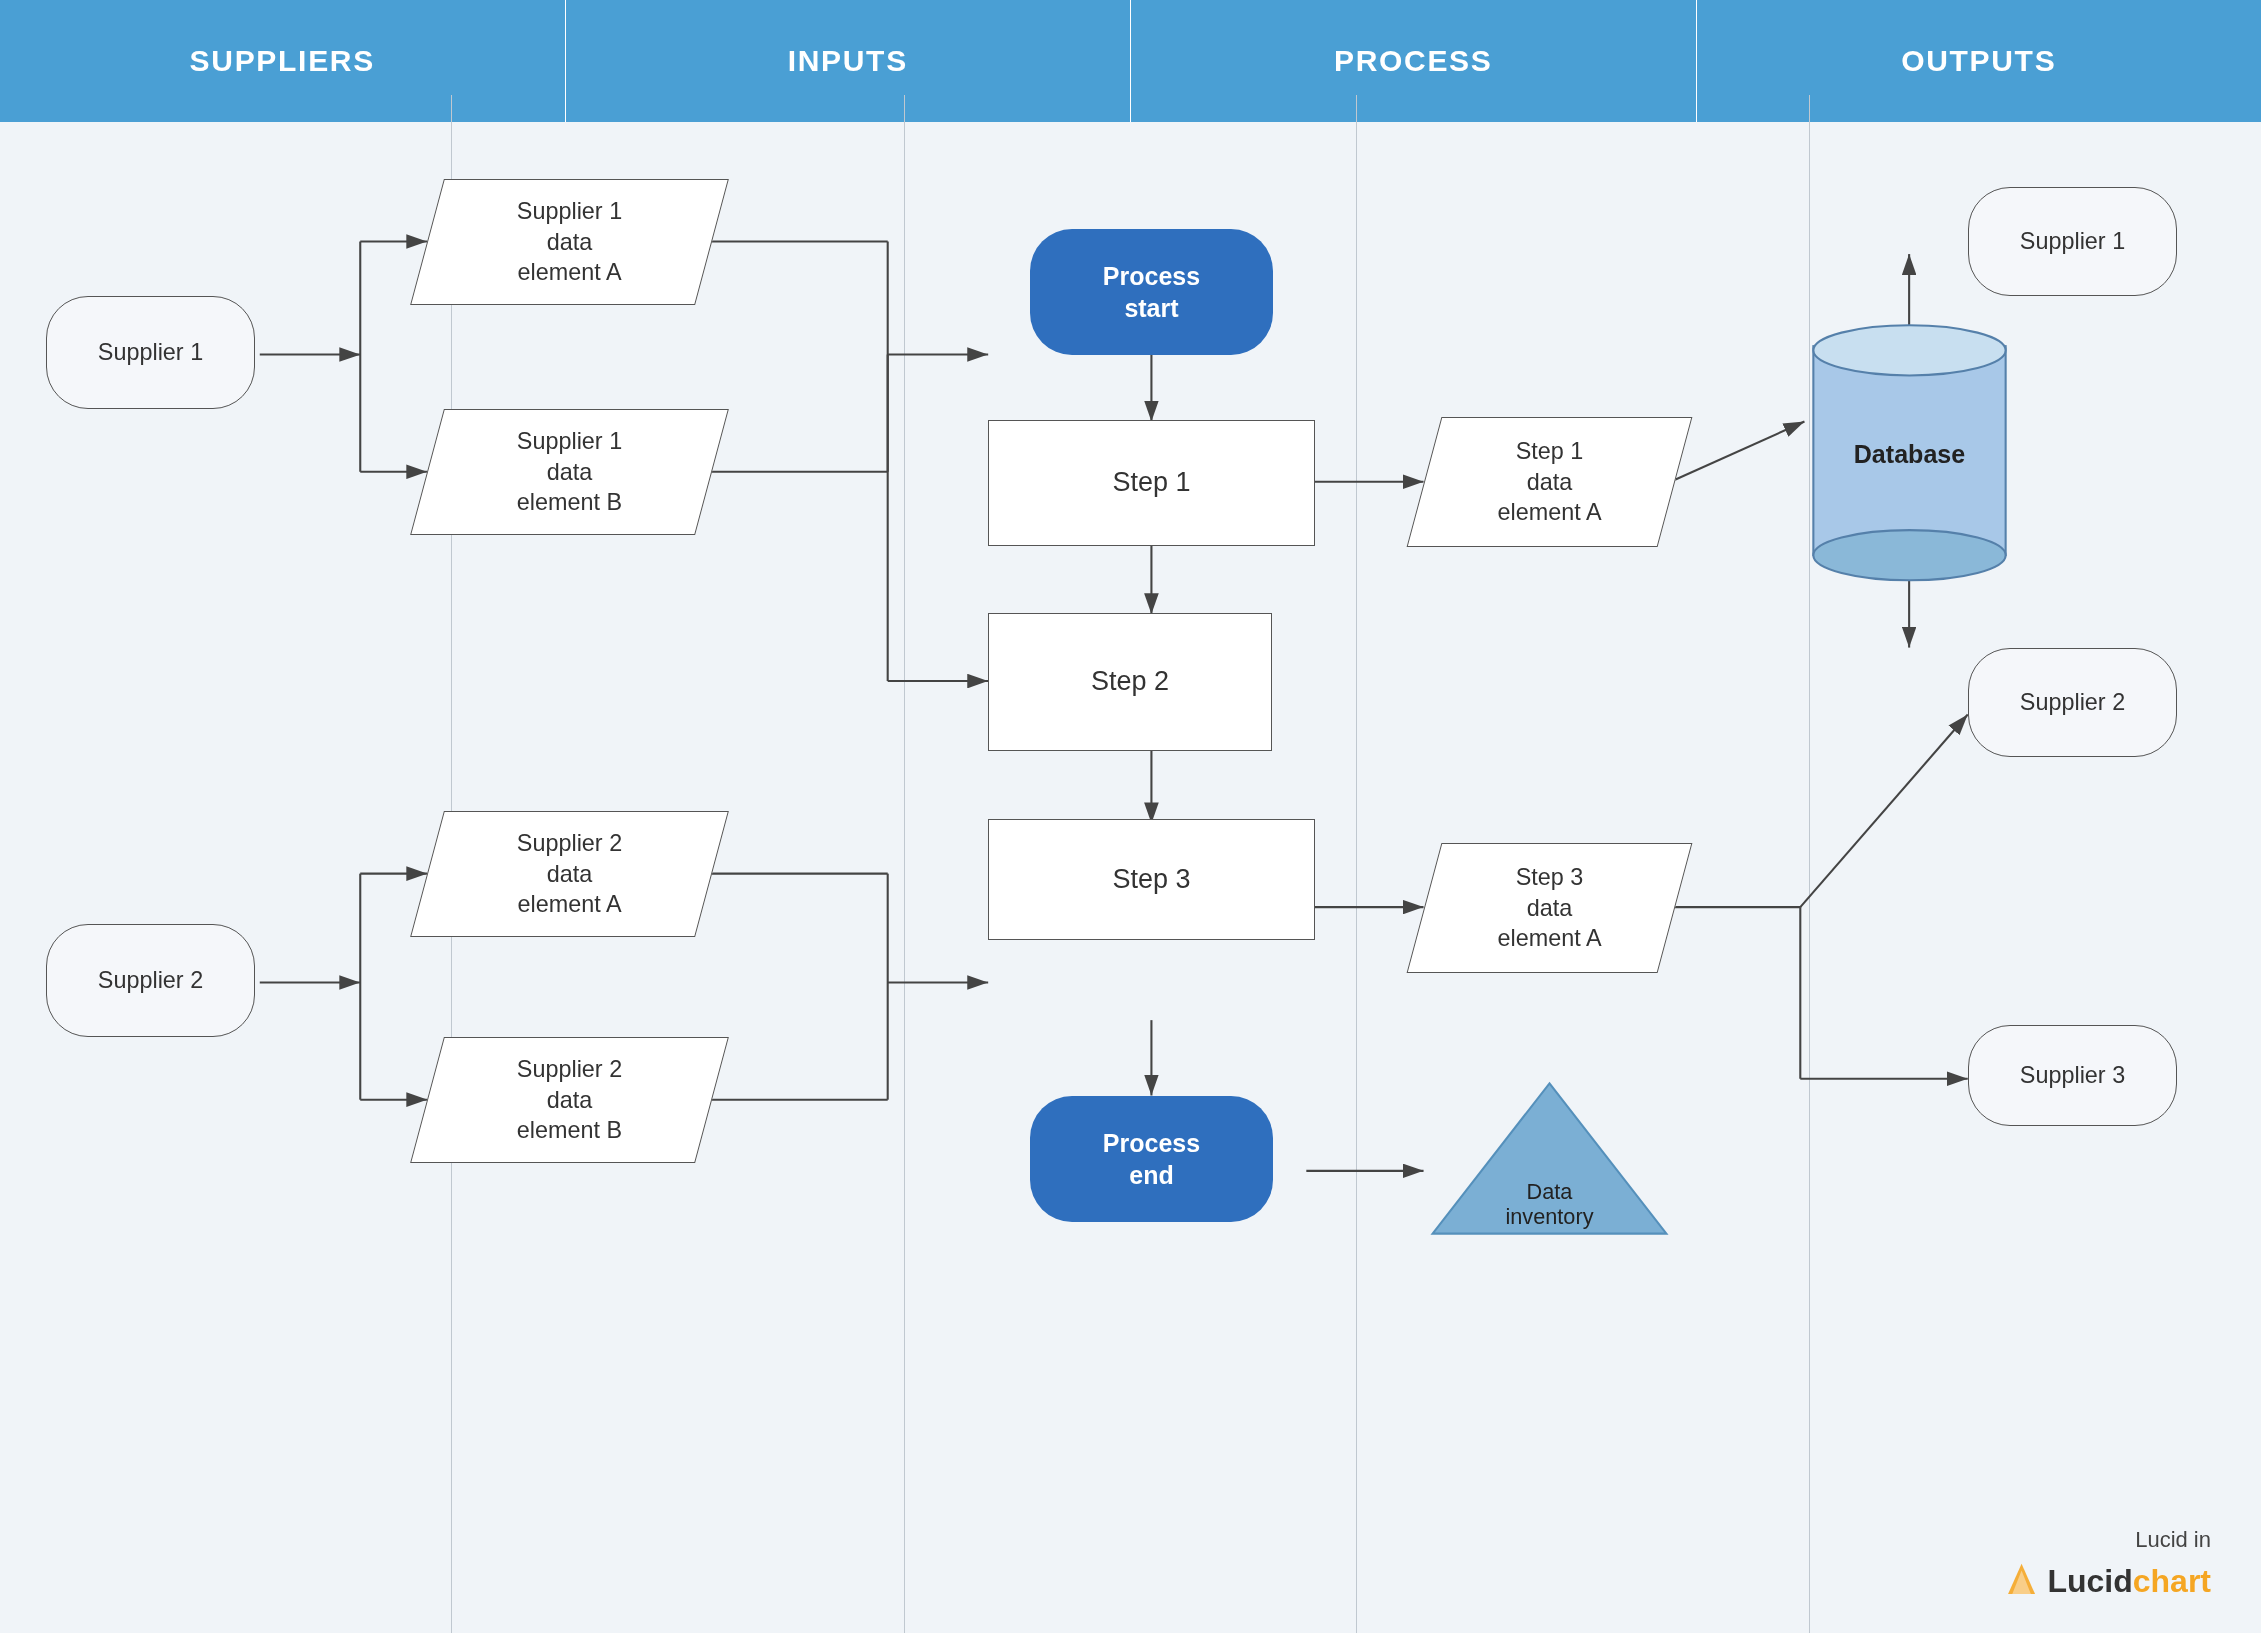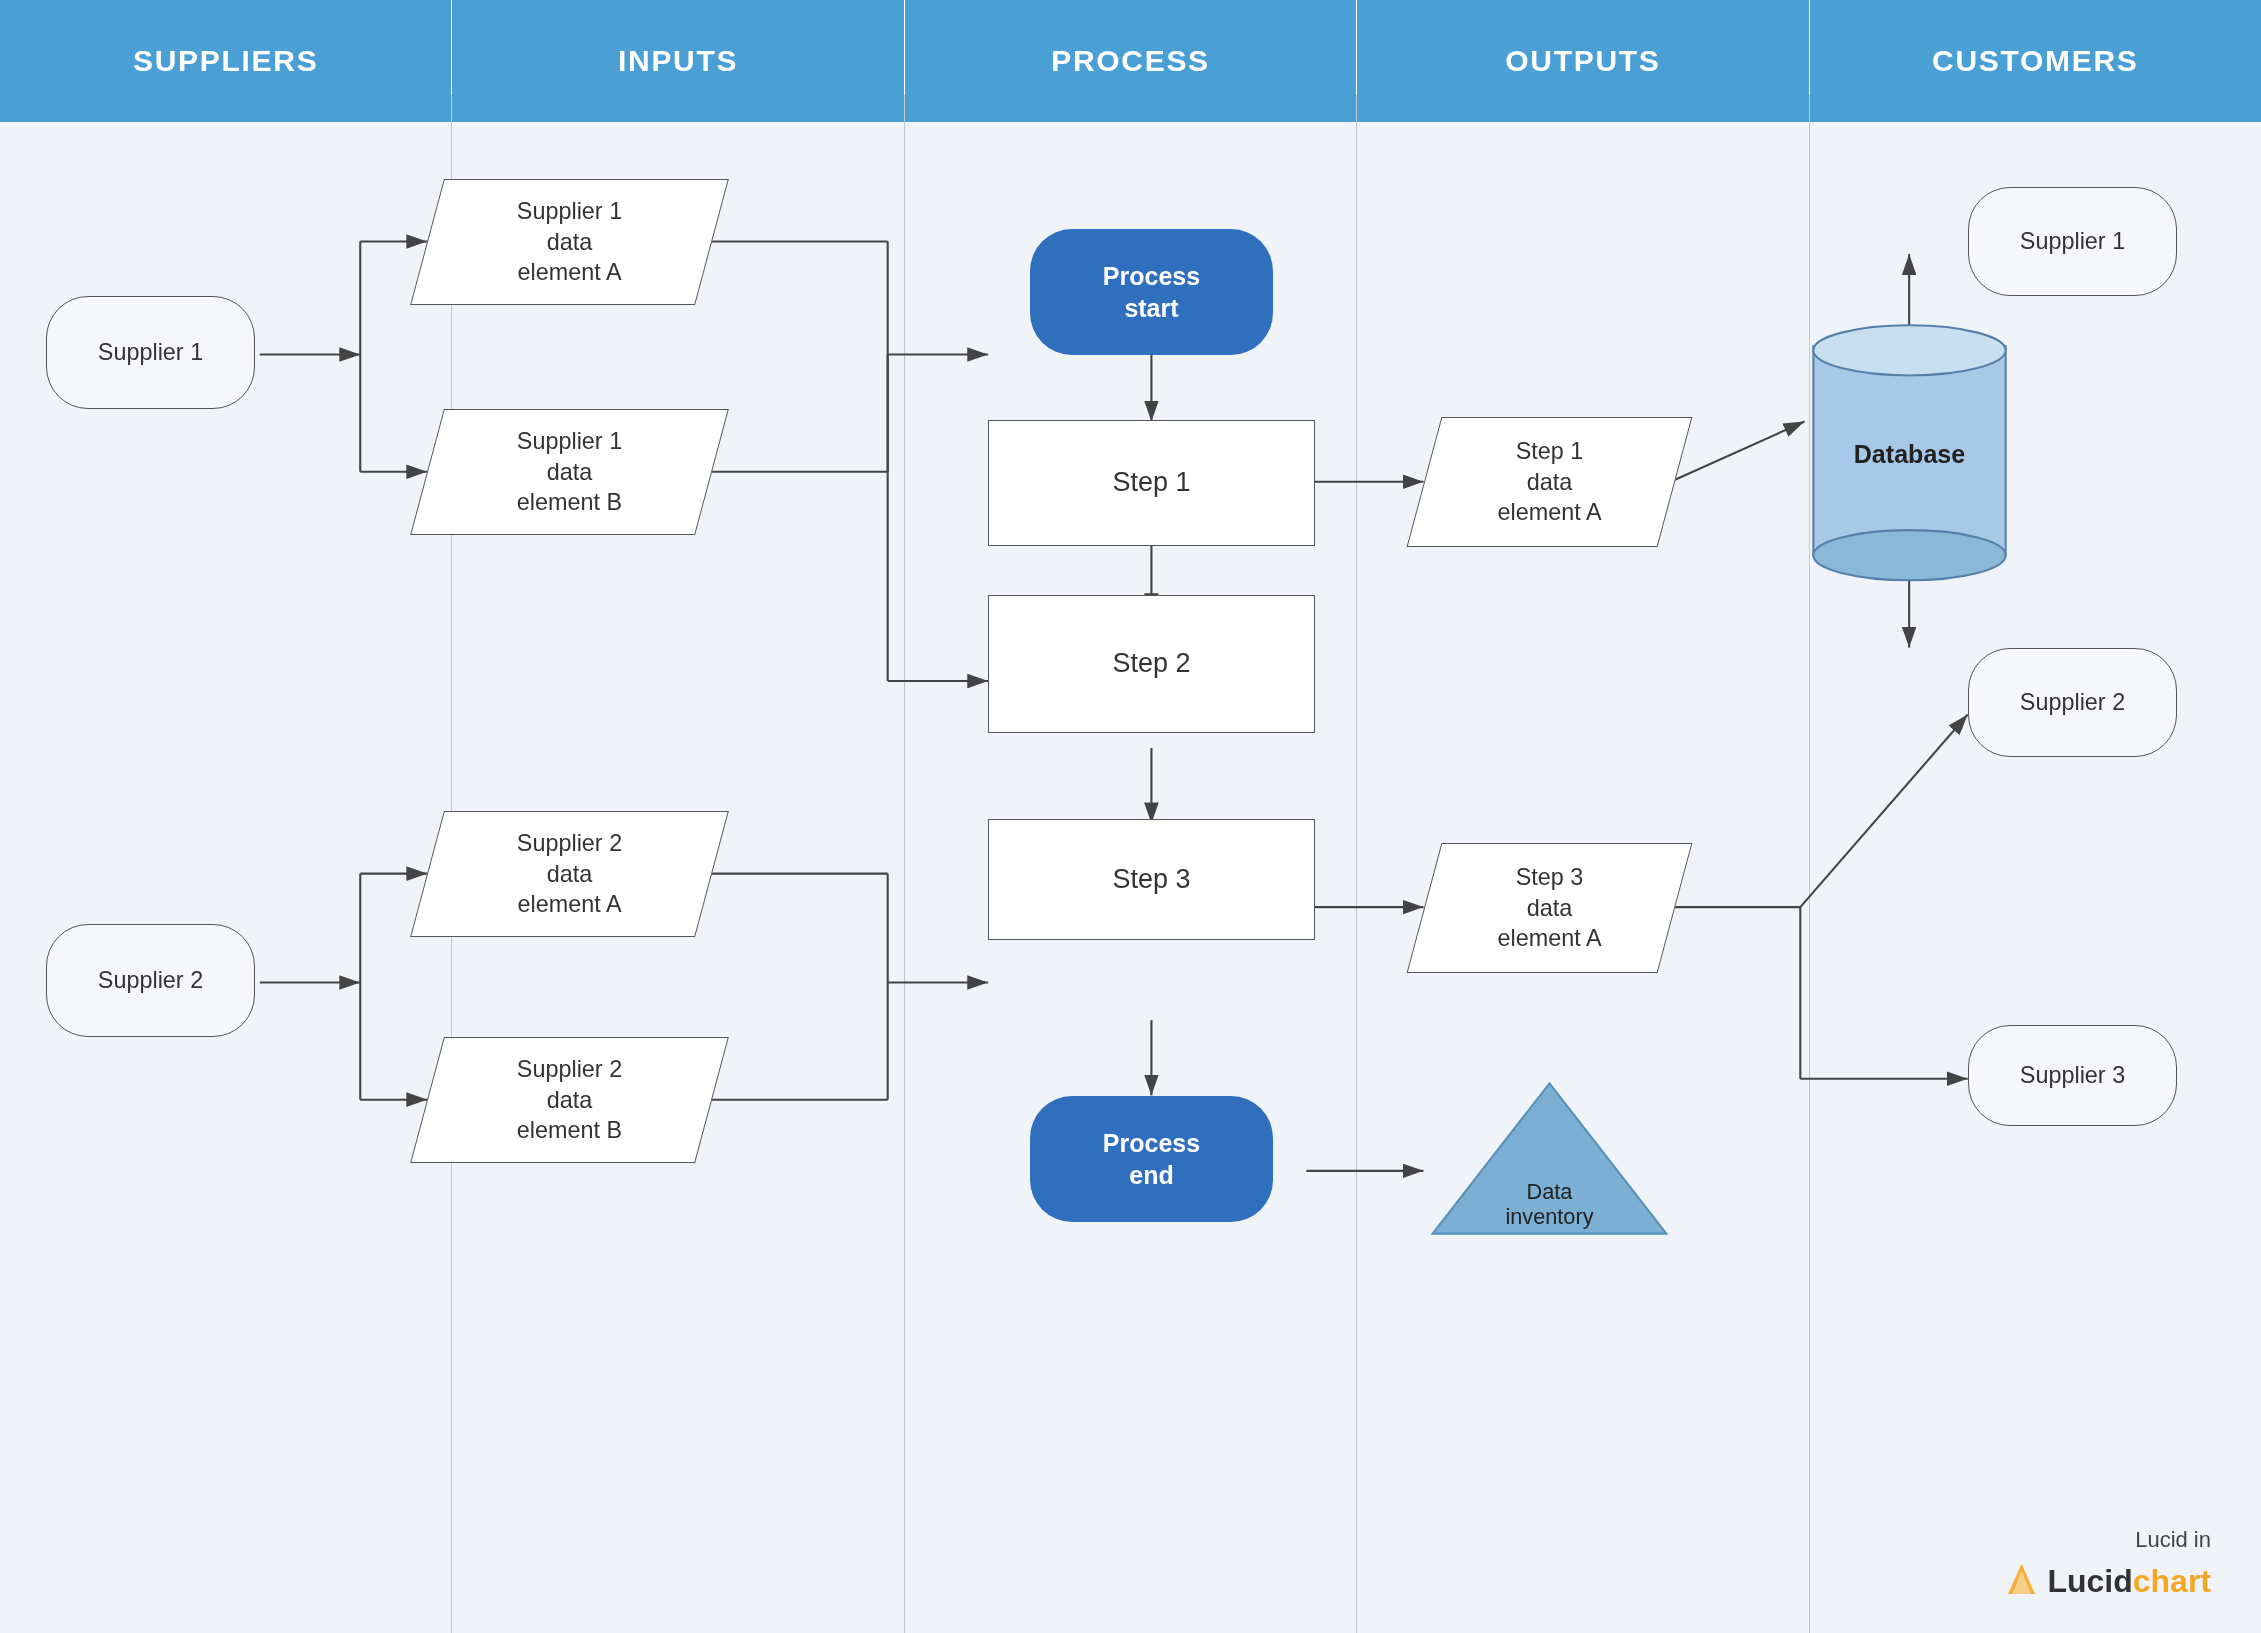--- a/index.html
+++ b/index.html
@@ -147,23 +147,20 @@
   </div>
   <div class="header-col">
     <span>INPUTS</span>
   </div>
   <div class="header-col">
     <span>PROCESS</span>
   </div>
   <div class="header-col">
     <span>OUTPUTS</span>
   </div>
-  <div class="header-col">
-    <span>CUSTOMERS</span>
-  </div>
 </div>
 
 <div class="diagram-area">
 
   <div class="col-dividers">
     <div class="col-section"></div>
     <div class="col-section"></div>
     <div class="col-section"></div>
     <div class="col-section"></div>
     <div class="col-section"></div>
@@ -277,21 +274,21 @@
 
   <div class="shape shape-pill-blue" style="left:1030px; top:134px; width:243px; height:126px; font-size:25px; font-weight:bold; color:white;">
     <span style="white-space:pre-line;">Process
 start</span>
   </div>
 
   <div class="shape shape-rect" style="left:988px; top:325px; width:327px; height:126px; font-size:27px;">
     <span>Step 1</span>
   </div>
 
-  <div class="shape shape-rect" style="left:988px; top:500px; width:327px; height:138px; font-size:27px;">
+  <div class="shape shape-rect" style="left:988px; top:518px; width:284px; height:138px; font-size:27px;">
     <span>Step 2</span>
   </div>
 
   <div class="shape shape-rect" style="left:988px; top:724px; width:327px; height:121px; font-size:27px;">
     <span>Step 3</span>
   </div>
 
   <div class="shape shape-pill-blue" style="left:1030px; top:1001px; width:243px; height:126px; font-size:25px; font-weight:bold; color:white;">
     <span style="white-space:pre-line;">Process
 end</span>

